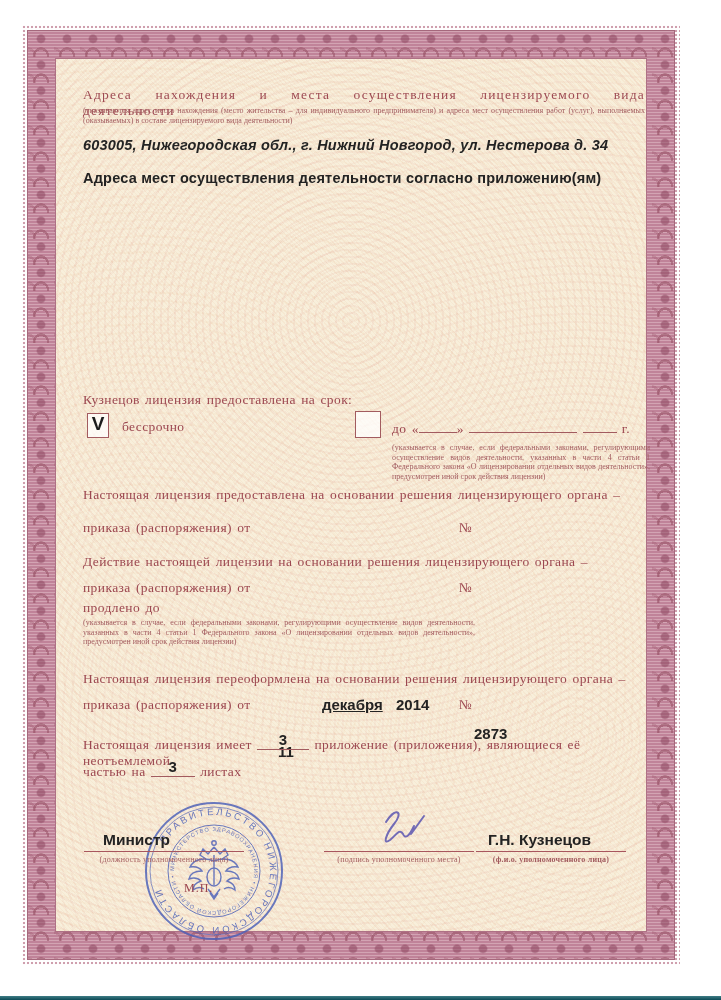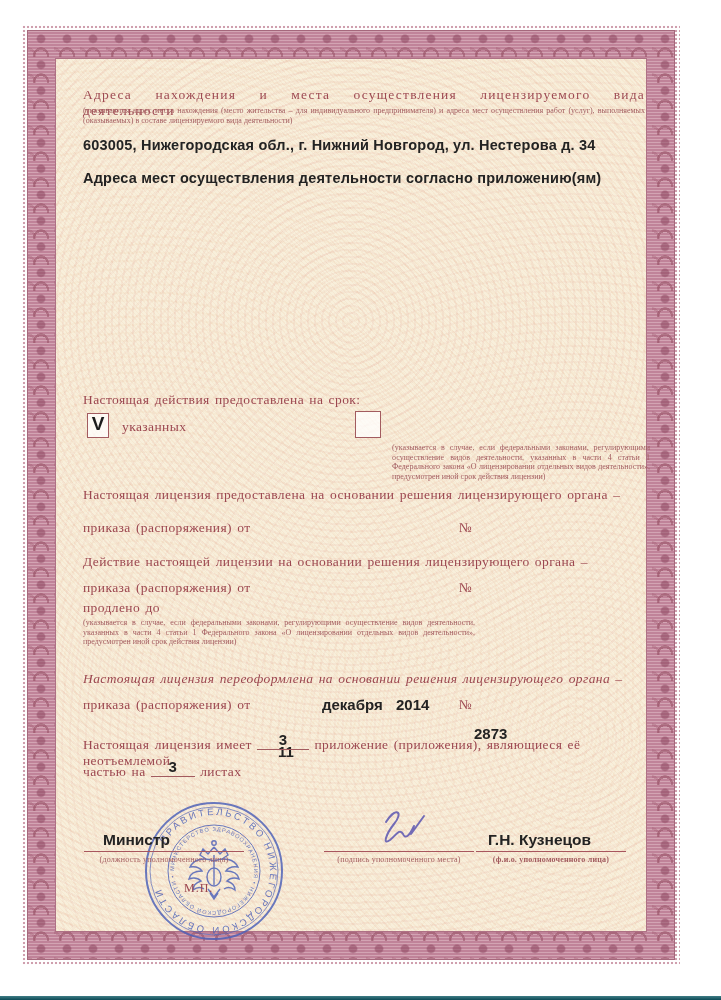--- a/index.html
+++ b/index.html
@@ -81,47 +81,53 @@
 <body>
 
 <div class="cert-lace">
   <div class="cert-band">
     <div class="cert-paper">
       <div class="cert-inner">
 
         <div class="abs heading" style="left:27px;top:28px;width:562px;">Адреса нахождения и места осуществления лицензируемого вида деятельности</div>
         <div class="abs tiny" style="left:27px;top:47px;width:562px;">(указываются адрес места нахождения (место жительства – для индивидуального предпринимателя) и адреса мест осуществления работ (услуг), выполняемых (оказываемых) в составе лицензируемого вида деятельности)</div>
 
-        <div class="abs boldline" style="left:27px;top:78px;width:580px;">603005, Нижегородская обл., г. Нижний Новгород, ул. Нестерова д. 34</div>
+        <div class="abs boldline" style="left:27px;top:78px;width:580px;font-style:italic;">603005, Нижегородская обл., г. Нижний Новгород, ул. Нестерова д. 34</div>
         <div class="abs boldline" style="left:27px;top:111px;width:580px;">Адреса мест осуществления деятельности согласно приложению(ям)</div>
 
-        <div class="abs form" style="left:27px;top:333px;">Настоящая действия предоставлена на срок:</div>
+        <div class="abs form" style="left:27px;top:333px;">Кузнецов лицензия предоставлена на срок:</div>
 
         <div class="checkbox" style="left:31px;top:354px;width:22px;height:25px;">
           <span class="vmark">V</span>
         </div>
-        <div class="abs form" style="left:66px;top:360px;">указанных</div>
+        <div class="abs form" style="left:66px;top:360px;">бессрочно</div>
 
         <div class="checkbox" style="left:299px;top:352px;width:26px;height:27px;"></div>
+        <div class="abs form" style="left:336px;top:361px;width:258px;">
+          <span>до «</span><span class="blank" style="width:38px;"></span><span>»</span>
+          <span class="blank" style="width:108px;"></span>
+          <span class="blank" style="width:34px;"></span>
+          <span>г.</span>
+        </div>
         <div class="abs tiny" style="left:336px;top:384px;width:258px;">(указывается в случае, если федеральными законами, регулирующими осуществление видов деятельности, указанных в части 4 статьи 1 Федерального закона «О лицензировании отдельных видов деятельности», предусмотрен иной срок действия лицензии)</div>
 
         <div class="abs form" style="left:27px;top:428px;width:560px;">Настоящая лицензия предоставлена на основании решения лицензирующего органа –</div>
         <div class="abs form" style="left:27px;top:461px;">приказа (распоряжения)  от</div>
         <div class="abs form" style="left:403px;top:461px;">№</div>
 
         <div class="abs form" style="left:27px;top:495px;width:560px;font-family:Liberation Serif, serif;">Действие настоящей лицензии на основании решения лицензирующего органа –</div>
         <div class="abs form" style="left:27px;top:521px;">приказа (распоряжения)  от</div>
         <div class="abs form" style="left:403px;top:521px;">№</div>
         <div class="abs form" style="left:27px;top:541px;">продлено до</div>
         <div class="abs tiny" style="left:27px;top:559px;width:392px;">(указывается в случае, если  федеральными законами, регулирующими осуществление видов деятельности, указанных в части 4 статьи 1 Федерального закона «О лицензировании отдельных видов деятельности», предусмотрен иной срок действия лицензии)</div>
 
-        <div class="abs form" style="left:27px;top:612px;width:560px;font-style:italic;">Настоящая лицензия переоформлена на основании решения лицензирующего органа –</div>
+        <div class="abs form" style="left:27px;top:612px;width:560px;">Настоящая лицензия переоформлена на основании решения лицензирующего органа –</div>
         <div class="abs form" style="left:27px;top:638px;">приказа (распоряжения)  от</div>
         <div class="abs filled" style="left:222px;top:637px;margin-top:47px;">11</div>
-        <div class="abs filled" style="left:266px;top:637px;">декабря</div>
+        <div class="abs filled" style="left:266px;top:637px;text-decoration:underline;">декабря</div>
         <div class="abs filled" style="left:340px;top:637px;">2014</div>
         <div class="abs form" style="left:403px;top:638px;">№</div>
         <div class="abs filled" style="left:418px;top:637px;margin-top:29px;">2873</div>
 
         <div class="abs form" style="left:27px;top:676px;width:566px;">
           <span>Настоящая лицензия имеет</span>
           <span class="blank" style="width:52px;text-align:center;height:14px;"><span class="filled" style="position:relative;top:-4px;">3</span></span>
           <span>приложение (приложения), являющиеся её неотъемлемой</span>
         </div>
         <div class="abs form" style="left:27px;top:703px;">

